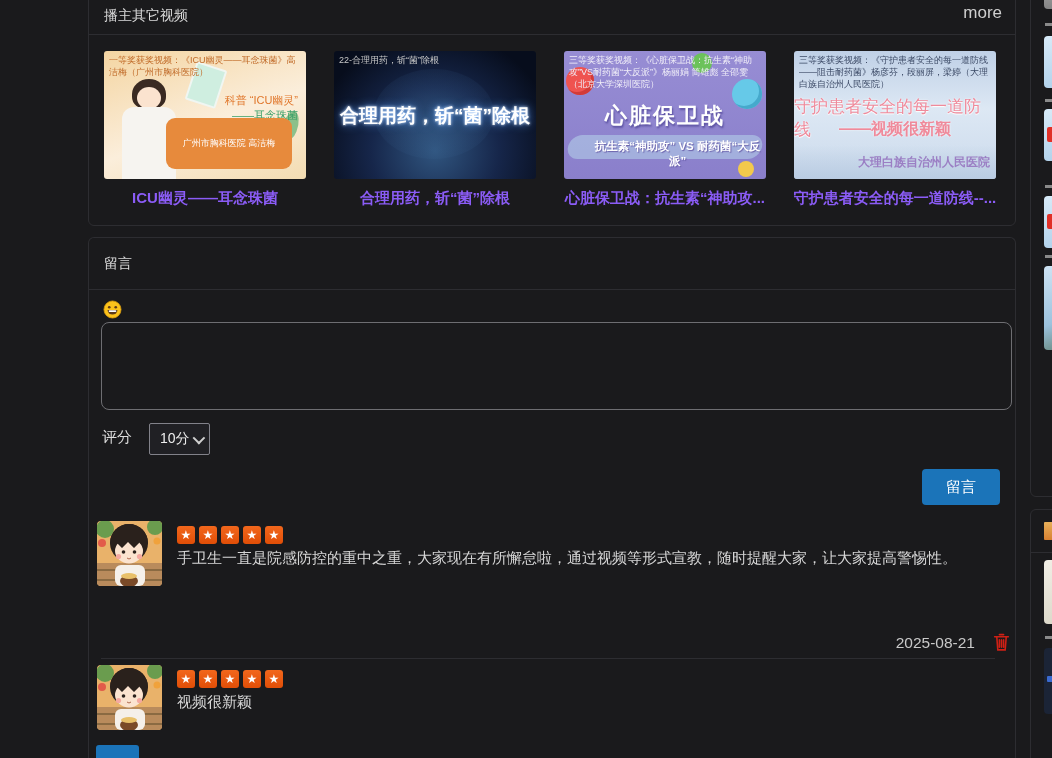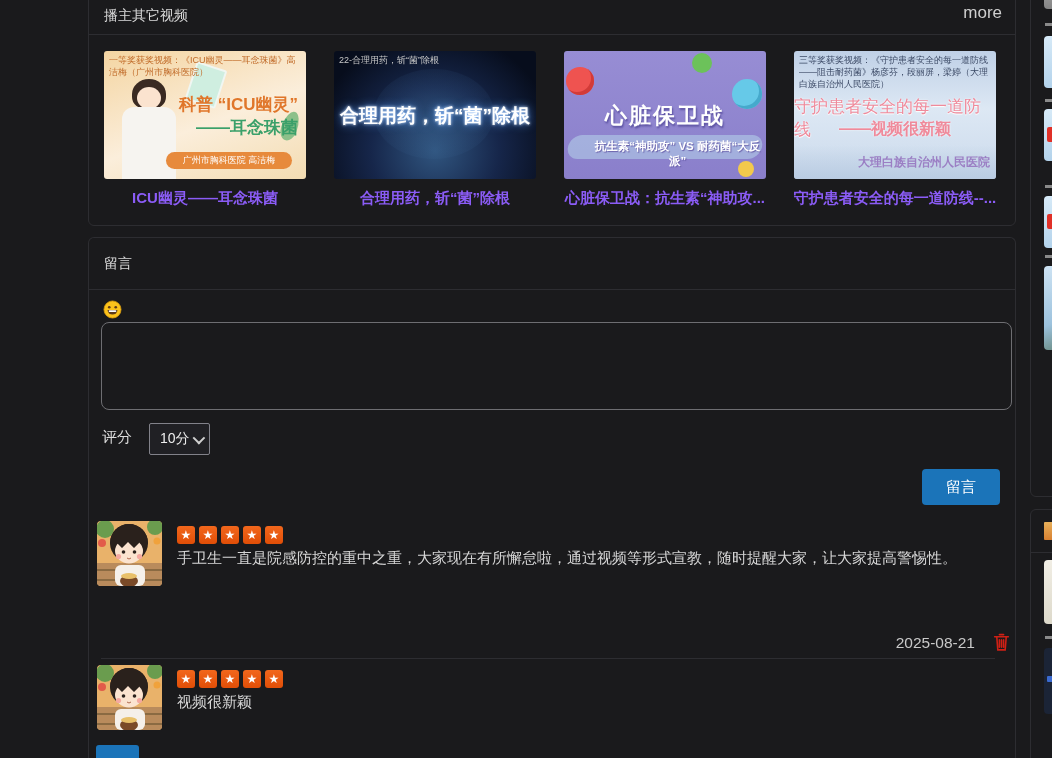--- a/index.html
+++ b/index.html
@@ -13,24 +13,24 @@
   .pv-title{position:absolute;left:15px;top:18px;font-size:14px;color:#dcdcdc;}
   .pv-more{position:absolute;right:13px;top:14px;font-size:17px;color:#cfcfcf;cursor:pointer;}
   .card{position:absolute;top:62px;width:202px;}
   .thumb{position:absolute;left:0;top:0;width:202px;height:128px;border-radius:3px;overflow:hidden;cursor:pointer;}
   .card-title{position:absolute;top:138px;left:-4px;width:210px;text-align:center;font-size:15px;font-weight:700;
               color:#8b5cf6;white-space:nowrap;overflow:hidden;}
   .ov-top{position:absolute;left:0;top:0;right:0;padding:3px 5px;font-size:9px;line-height:1.35;}
 
   .t1{background:linear-gradient(160deg,#f4d5a2,#fbeedb 55%,#f3dcb2);}
   .t1 .ov-top{color:#c06a28;}
-  .t1-main{position:absolute;right:8px;top:42px;text-align:right;font-size:17px;font-weight:700;color:#e0762a;}
+  .t1-main{position:absolute;right:8px;top:42px;text-align:right;font-size:11px;font-weight:400;color:#e0762a;}
   .t1-sub{display:block;color:#3aa06a;}
   .t1-badge{position:absolute;left:62px;right:14px;bottom:10px;background:#e78a3c;color:#fff;font-size:9px;
-            text-align:center;border-radius:9px;padding:2px 4px;white-space:nowrap;overflow:hidden;}
+            text-align:center;border-radius:9px;padding:19px 4px;white-space:nowrap;overflow:hidden;}
   .t1-hair{position:absolute;left:28px;top:28px;width:34px;height:30px;background:#3a2a22;border-radius:50% 50% 40% 40%;}
   .t1-face{position:absolute;left:33px;top:36px;width:24px;height:22px;background:#fbe3cf;border-radius:50%;}
   .t1-coat{position:absolute;left:18px;top:56px;width:54px;height:72px;background:#f6f4f0;border-radius:12px 12px 0 0;}
   .t1-board{position:absolute;left:86px;top:14px;width:28px;height:36px;background:#cfeee0;border:2px solid #f0f6f2;
             transform:rotate(18deg);border-radius:2px;}
   .t1-leaf{position:absolute;right:8px;top:60px;width:16px;height:30px;background:#8cc08a;border-radius:50% 50% 50% 50%/60% 60% 40% 40%;transform:rotate(20deg);}
 
   .t2{background:radial-gradient(ellipse at 50% 78%,#30557f 0%,#16264a 45%,#070d1c 85%);}
   .t2 .ov-top{color:#c8c8c8;}
   .t2-smoke{position:absolute;left:40px;top:18px;width:120px;height:90px;border-radius:50%;
@@ -158,20 +158,21 @@
       </div>
       <div class="card-title">合理用药，斩“菌”除根</div>
     </div>
 
     <div class="card" style="left:475px">
       <div class="thumb t3">
         <div class="germ g-red"></div>
         <div class="germ g-blue"></div>
         <div class="germ g-green"></div>
         <div class="germ g-yellow"></div>
+        <div class="ov-top">三等奖获奖视频：《心脏保卫战：抗生素“神助攻”VS耐药菌“大反派”》杨丽娟 简雄彪 全邵雯（北京大学深圳医院）</div>
         <div class="t3-main">心脏保卫战</div>
         <div class="t3-band"></div>
         <div class="t3-sub">抗生素“神助攻” VS 耐药菌“大反派”</div>
       </div>
       <div class="card-title">心脏保卫战：抗生素“神助攻...</div>
     </div>
 
     <div class="card" style="left:705px">
       <div class="thumb t4">
         <div class="t4-city"></div>

